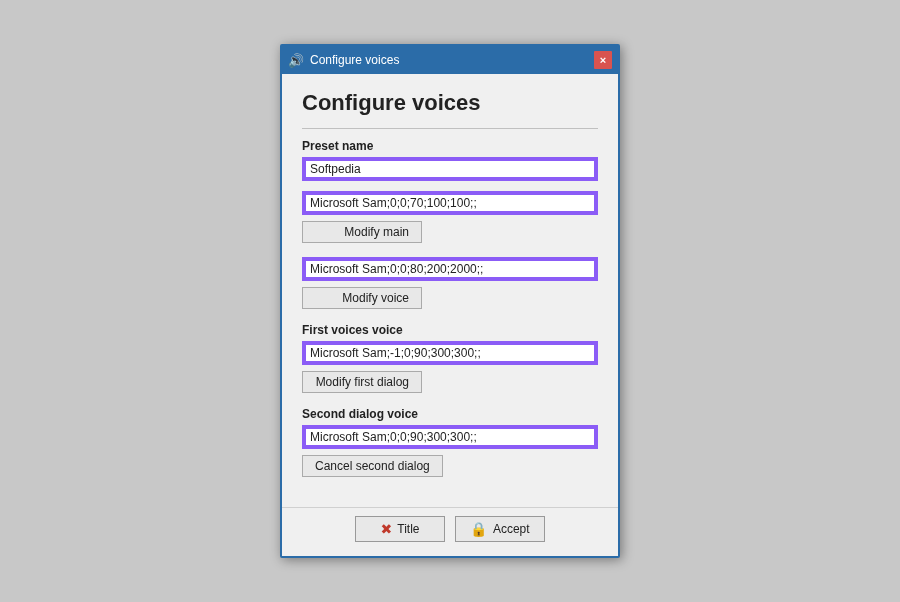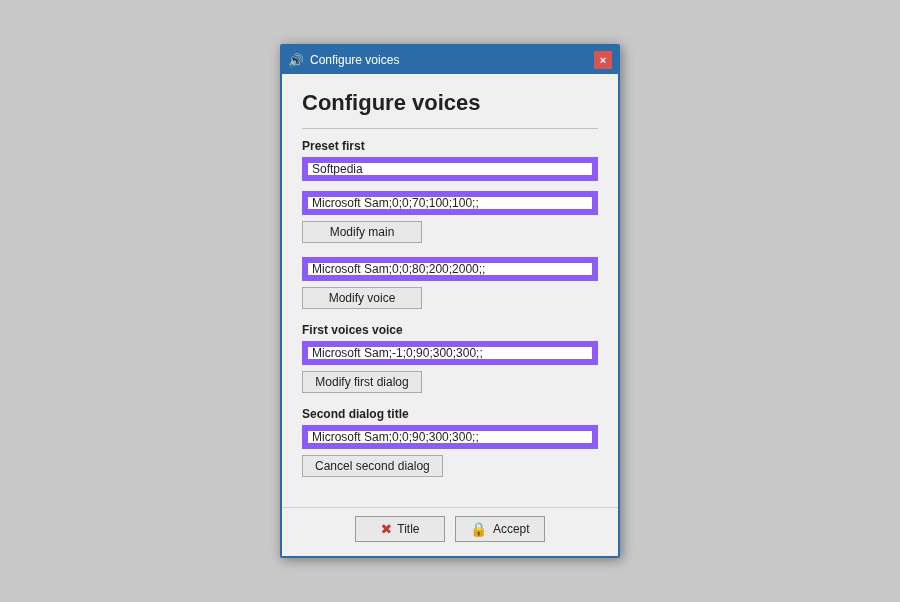--- a/index.html
+++ b/index.html
@@ -87,38 +87,39 @@
     .field-label {
       font-size: 12px;
       font-weight: bold;
       color: #222;
       margin-bottom: 4px;
     }
 
     .text-input {
       width: 100%;
       height: 24px;
-      border: 6px solid #8b5cf6;
+      border: 4px solid #8b5cf6;
       background: #fff;
       padding: 2px 4px;
       font-size: 12px;
       color: #222;
       outline: none;
       margin-bottom: 6px;
     }
 
     .modify-btn {
       background: #e8e8e8;
       border: 1px solid #aaa;
       padding: 3px 12px;
       font-size: 12px;
       cursor: pointer;
       color: #222;
       margin-bottom: 10px;
       min-width: 120px;
+      text-align: right;
     }
 
     .section {
       margin-bottom: 4px;
     }
 
     .footer {
       background: #f0f0f0;
       padding: 8px 20px 14px 20px;
       display: flex;
@@ -163,42 +164,42 @@
       <span class="title-bar-text">Configure voices</span>
     </div>
     <button class="close-btn">×</button>
   </div>
 
   <div class="content">
     <div class="dialog-title">Configure voices</div>
     <hr class="divider">
 
     <div class="section">
-      <div class="field-label">Preset first</div>
+      <div class="field-label">Preset name</div>
       <input class="text-input" type="text" value="Softpedia" style="">
     </div>
 
     <div class="section">
       <input class="text-input" type="text" value="Microsoft Sam;0;0;70;100;100;;" style="">
       <button class="modify-btn">Modify main</button>
     </div>
 
     <div class="section">
       <input class="text-input" type="text" value="Microsoft Sam;0;0;80;200;2000;;" style="">
       <button class="modify-btn">Modify voice</button>
     </div>
 
     <div class="section">
       <div class="field-label">First voices  voice</div>
       <input class="text-input" type="text" value="Microsoft Sam;-1;0;90;300;300;;" style="">
       <button class="modify-btn">Modify first dialog</button>
     </div>
 
     <div class="section">
-      <div class="field-label">Second dialog title</div>
+      <div class="field-label">Second dialog voice</div>
       <input class="text-input" type="text" value="Microsoft Sam;0;0;90;300;300;;" style="">
       <button class="modify-btn">Cancel second dialog</button>
     </div>
   </div>
 
   <div class="footer">
     <button class="footer-btn">
       <span class="btn-icon cancel-icon">✖</span>
       <span>Title</span>
     </button>

